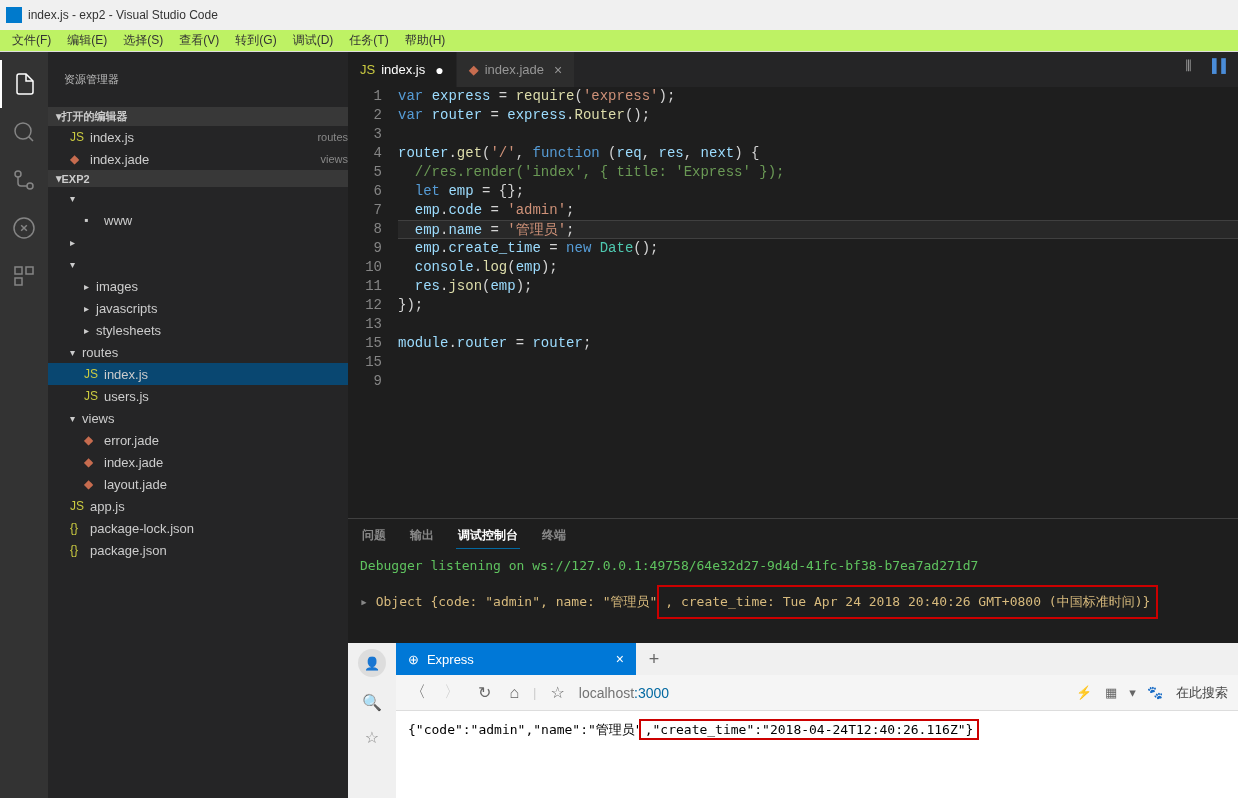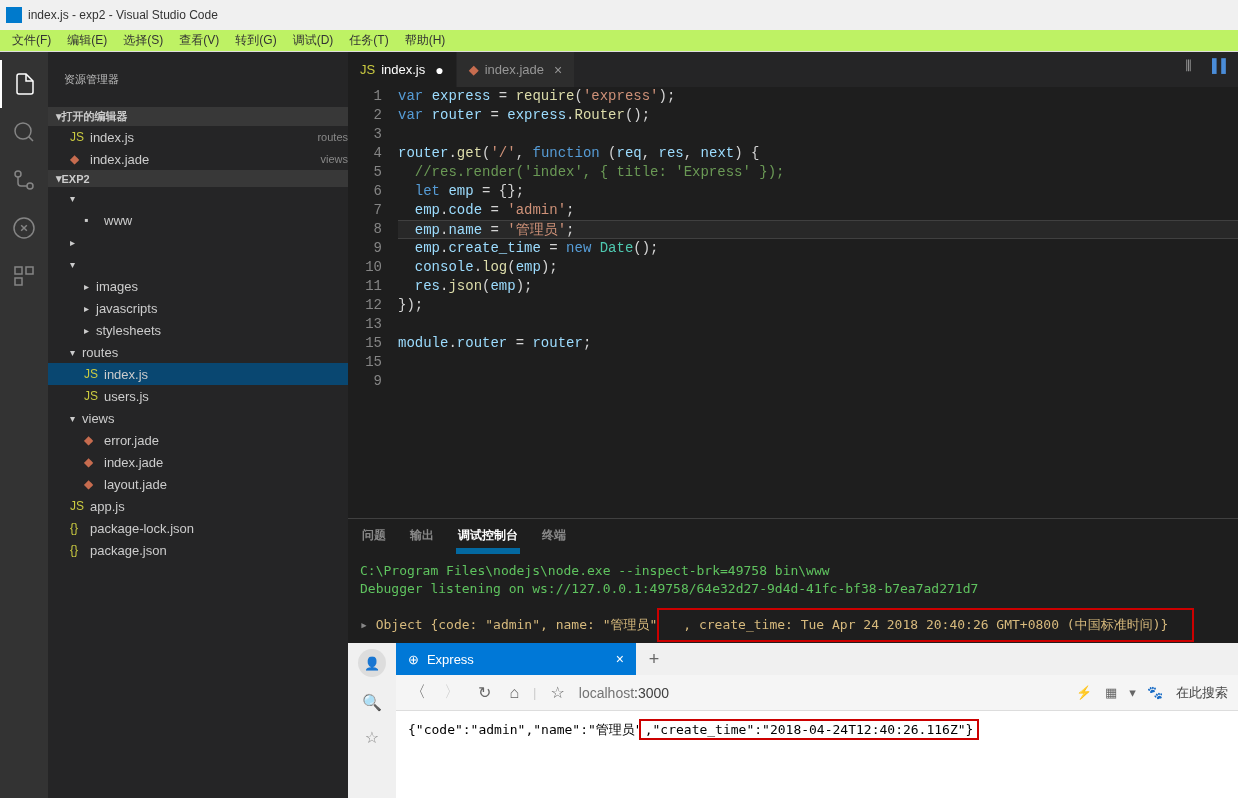--- a/index.html
+++ b/index.html
@@ -56,41 +56,41 @@
     .k-yellow { color: #dcdcaa; }
     .k-string { color: #ce9178; }
     .k-comment { color: #6a9955; }
     .k-var { color: #9cdcfe; }
     .k-white { color: #d4d4d4; }
     .k-class { color: #4ec9b0; }
     
     .panel { height: 280px; background: #1e1e1e; border-top: 1px solid #404040; display: flex; flex-direction: column; }
     .panel-tabs { display: flex; padding: 4px 12px; gap: 20px; font-size: 12px; }
     .panel-tab { padding: 4px 2px; cursor: pointer; color: #888; font-weight: bold; }
-    .panel-tab.active { color: #fff; border-bottom: 6px solid #0369a1; }
+    .panel-tab.active { color: #fff; border-bottom: 1px solid #0369a1; }
     .panel-content { flex: 1; padding: 4px 12px; font-family: Consolas, monospace; font-size: 13px; line-height: 18px; overflow: hidden; }
     .console-green { color: #5fc35f; }
     .console-yellow { color: #d7ba7d; }
-    .highlight-box { border: 2px solid #cc0000; padding: 6px 24px; display: inline-block; }
+    .highlight-box { border: 2px solid #cc0000; padding: 6px 6px; display: inline-block; }
     
     .browser-overlay { position: absolute; bottom: 0; left: 0; right: 0; height: 155px; background: #f5f5f5; display: flex; }
     .browser-sidebar { width: 48px; background: #f0f0f0; display: flex; flex-direction: column; align-items: center; padding-top: 6px; gap: 16px; }
     .browser-sidebar .avatar { width: 28px; height: 28px; border-radius: 50%; background: #ddd; display: flex; align-items: center; justify-content: center; color: #999; }
     .browser-sidebar .bicon { color: #888; font-size: 16px; cursor: pointer; }
     .browser-main { flex: 1; display: flex; flex-direction: column; }
     .browser-tab-row { display: flex; height: 32px; background: #f0f0f0; align-items: stretch; }
     .browser-tab { background: #0078d7; color: #fff; display: flex; align-items: center; padding: 0 12px; font-size: 13px; width: 240px; }
     .browser-tab .btab-icon { margin-right: 8px; }
     .browser-tab .btab-close { margin-left: auto; font-size: 14px; cursor: pointer; }
     .browser-newtab { width: 36px; display: flex; align-items: center; justify-content: center; color: #666; cursor: pointer; font-size: 18px; }
     .browser-toolbar { height: 36px; display: flex; align-items: center; padding: 0 10px; gap: 10px; background: #f5f5f5; border-bottom: 1px solid #ddd; }
     .browser-toolbar .nav-icon { color: #666; cursor: pointer; font-size: 16px; padding: 2px 4px; }
     .browser-url { flex: 1; color: #444; font-size: 14px; }
     .browser-url .host { color: #737373; }
-    .browser-url .path { color: #404040; }
+    .browser-url .path { color: #0369a1; }
     .browser-toolbar .right-icons { display: flex; gap: 12px; align-items: center; color: #666; }
     .browser-content { flex: 1; background: #fff; padding: 8px 12px; font-family: "宋体", monospace; font-size: 13px; color: #000; }
     .browser-content .hlbox { border: 2px solid #cc0000; display: inline-block; padding: 1px 4px; margin-left: -4px; }
   </style>
 </head>
 <body>
 
 <div class="titlebar">
   <span class="titlebar-icon"></span>
   <span>index.js - exp2 - Visual Studio Code</span>
@@ -284,21 +284,20 @@
     </div>
 
     <div class="panel">
       <div class="panel-tabs">
         <div class="panel-tab">问题</div>
         <div class="panel-tab">输出</div>
         <div class="panel-tab active">调试控制台</div>
         <div class="panel-tab">终端</div>
       </div>
       <div class="panel-content">
-        <div class="console-green">C:\Program Files\nodejs\node.exe --inspect-brk=49758 bin\www</div>
         <div class="console-green">Debugger listening on ws://127.0.0.1:49758/64e32d27-9d4d-41fc-bf38-b7ea7ad271d7</div>
         <div style="height:10px"></div>
         <div>
           <span style="color:#888">▸ </span><span class="console-yellow">Object {code: "admin", name: "管理员"</span><span class="highlight-box console-yellow">, create_time: Tue Apr 24 2018 20:40:26 GMT+0800 (中国标准时间)}</span>
         </div>
       </div>
     </div>
 
     <div class="browser-overlay">
       <div class="browser-sidebar">

